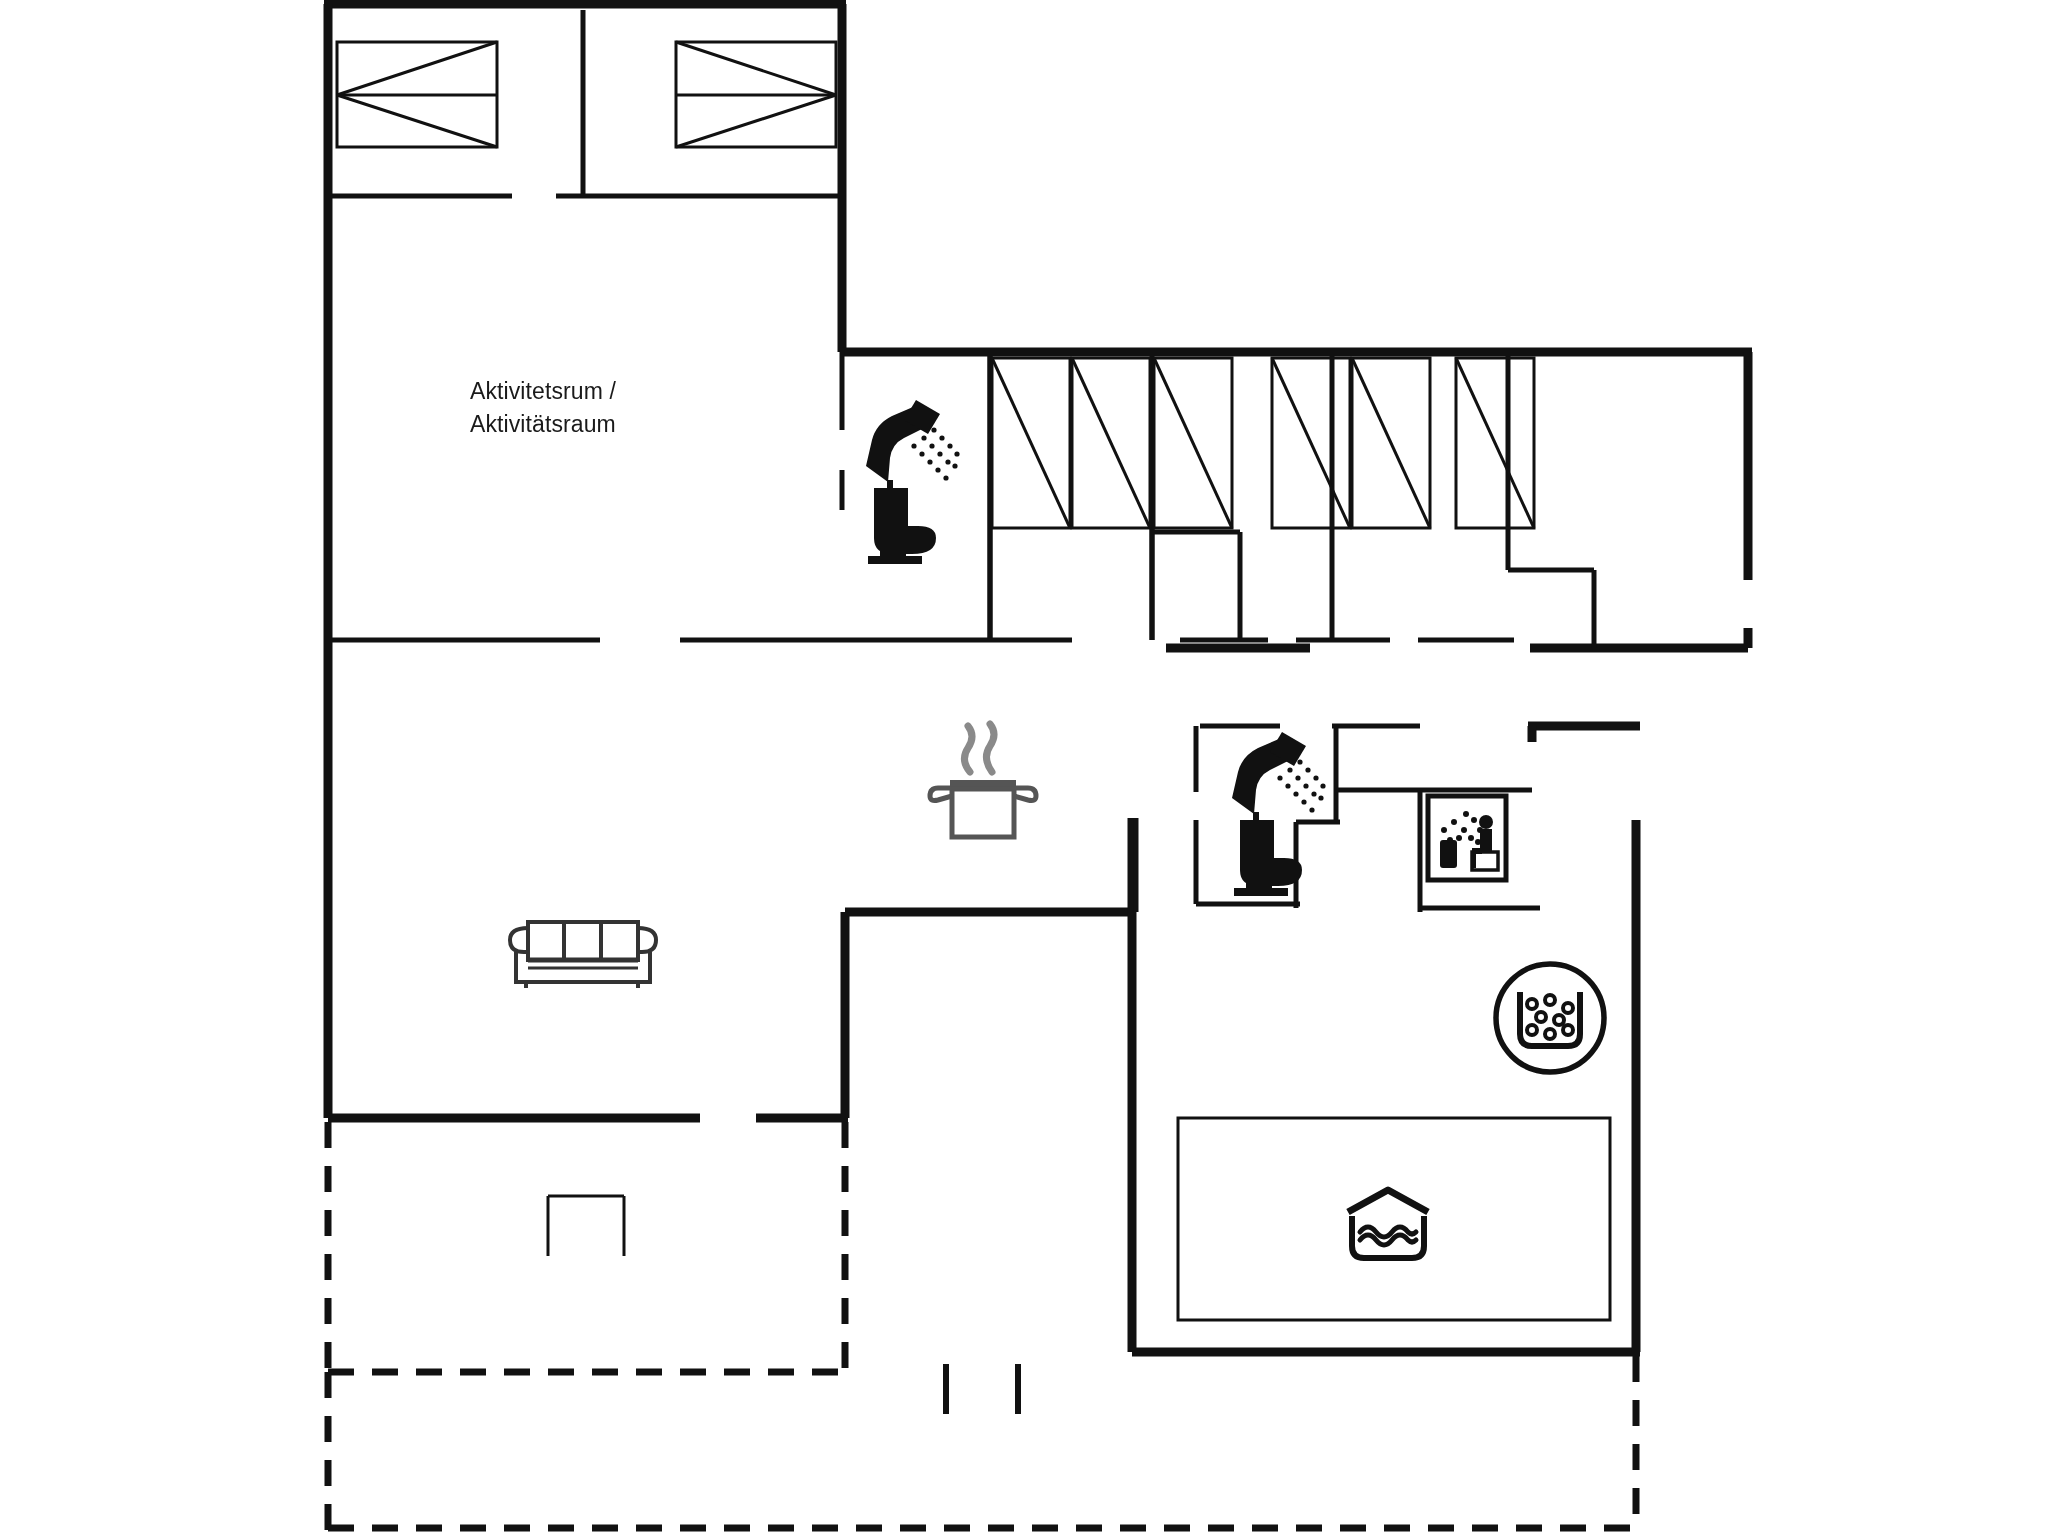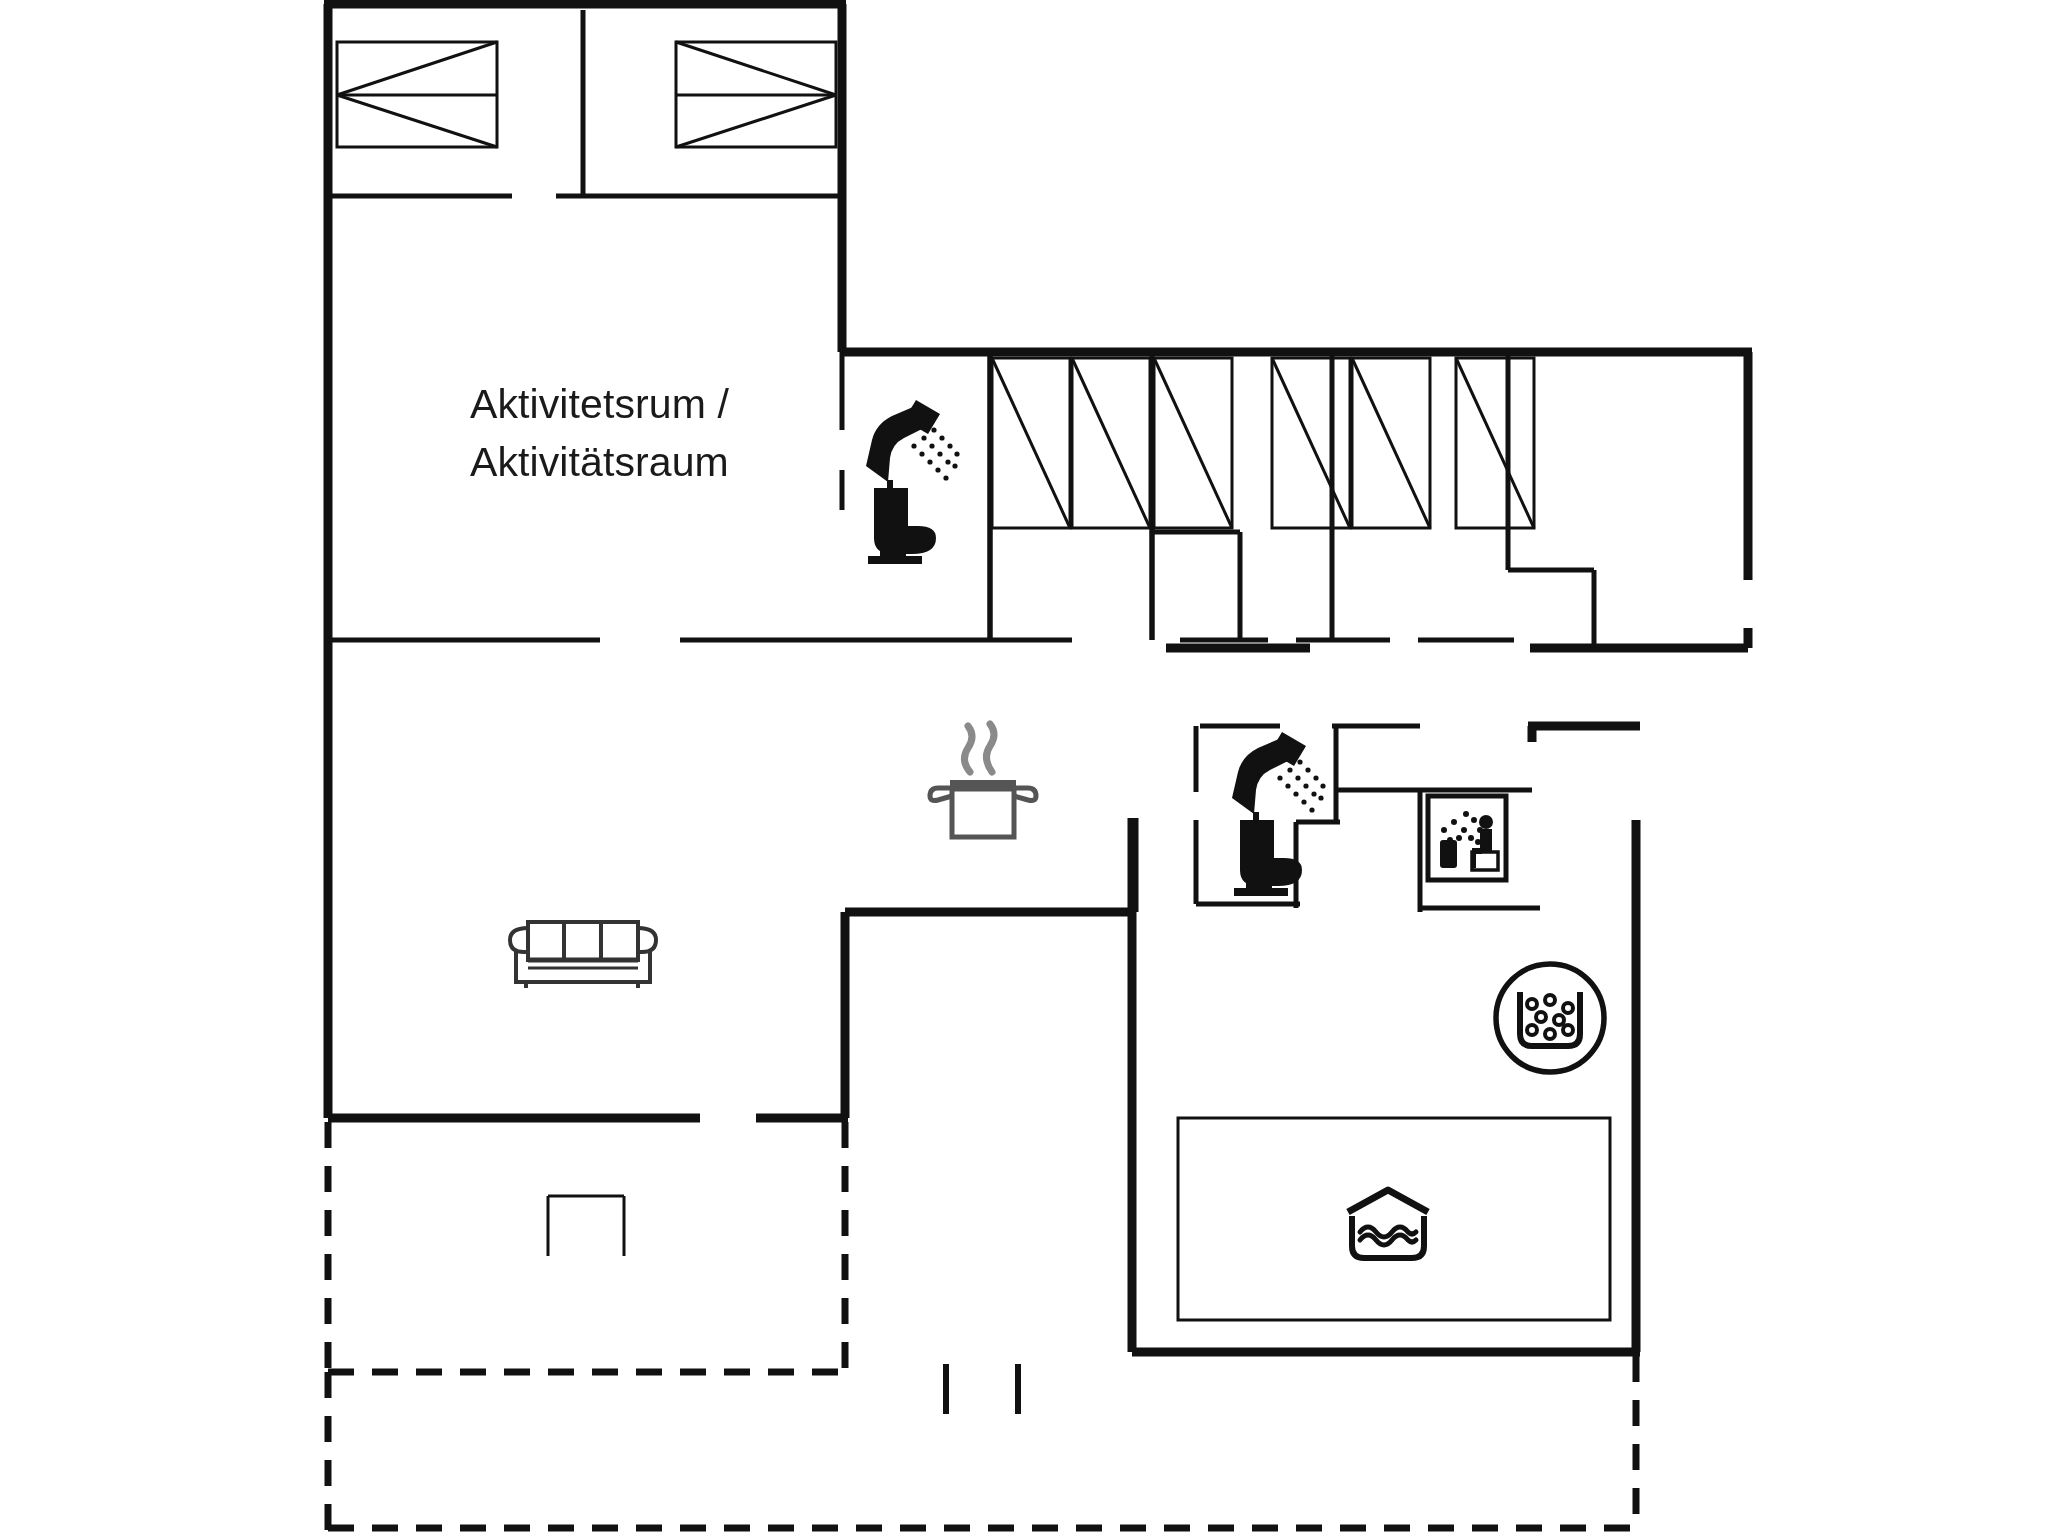--- a/index.html
+++ b/index.html
@@ -24,21 +24,21 @@
     position: absolute;
     left: 0;
     top: 0;
     width: 2048px;
     height: 1536px;
     display: block;
   }
   .room-label {
     position: absolute;
     font-family: "Liberation Sans", sans-serif;
-    font-size: 41px;
+    font-size: 23px;
     line-height: 1.42;
     color: #1a1a1a;
     white-space: pre;
     letter-spacing: 0.1px;
   }
 </style>
 </head>
 <body>
 
 <div id="plan-root">

